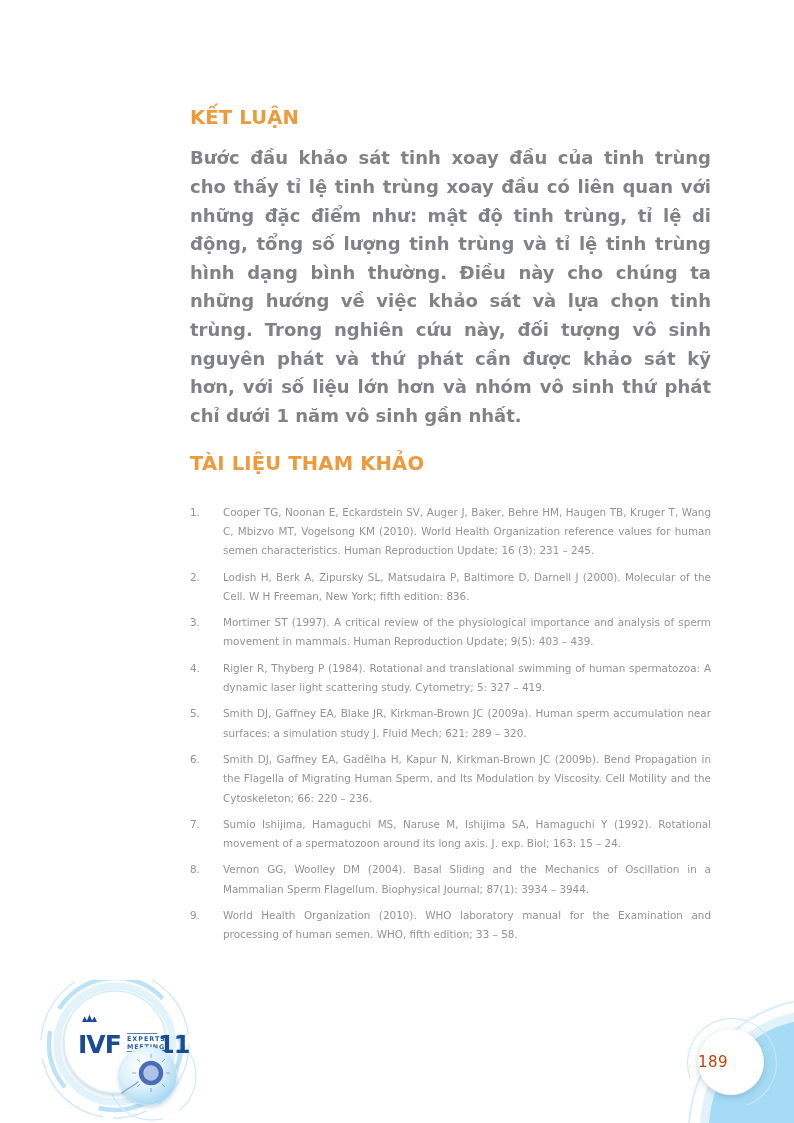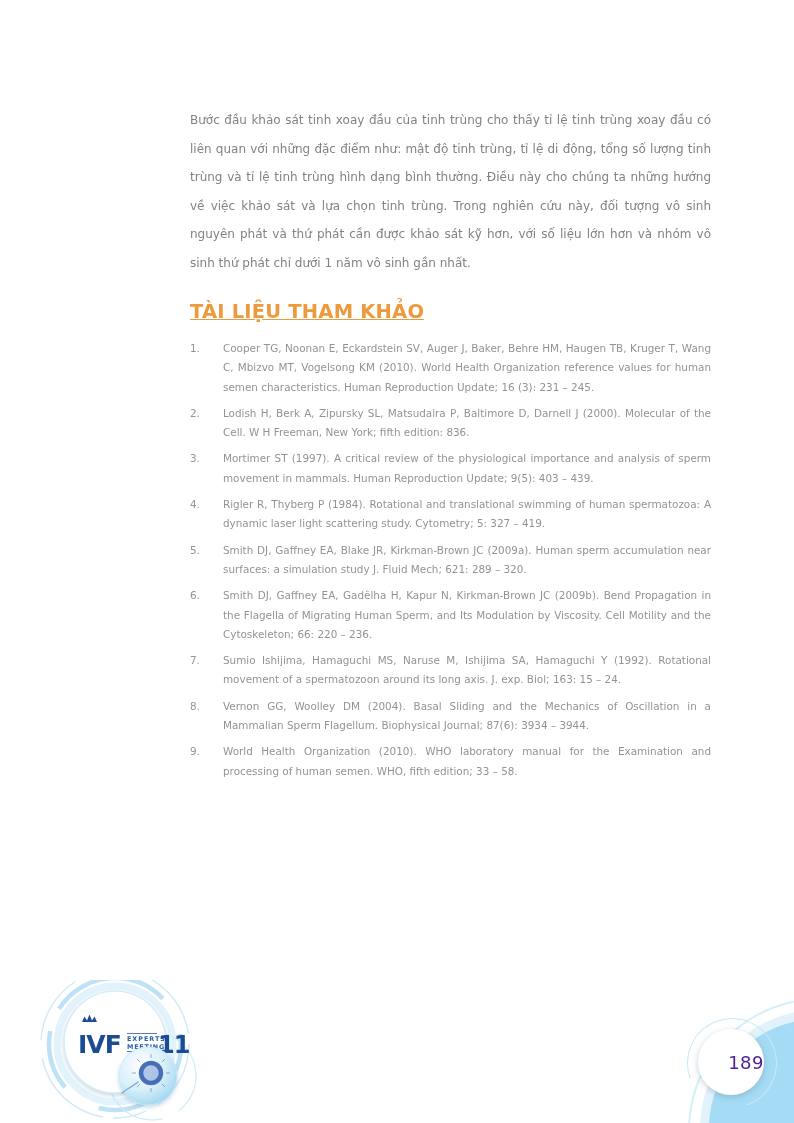--- a/index.html
+++ b/index.html
@@ -18,25 +18,26 @@
     color:#EC9A3C;
     font-size:19.5px;
     font-weight:700;
     letter-spacing:.2px;
     margin:0 0 14px 0;
     line-height:1.25;
   }
   .conclusion-body{
     margin:0 0 22px 0;
     color:#808285;
-    font-size:12px;
+    font-size:18px;
     line-height:28.6px;
     text-align:justify;
+    font-weight:bold;
   }
-  .references-heading{margin-top:4px;margin-bottom:15px;text-decoration:underline;}
+  .references-heading{margin-top:4px;margin-bottom:26px;}
   .references-list{
     list-style:none;margin:0;padding:0;
   }
   .ref-item{
     display:flex;
     margin:0 0 7px 0;
     color:#919396;
     font-size:10.4px;
     line-height:19.3px;
   }
@@ -60,31 +61,32 @@
     border-radius:50%;
     border:1.5px solid #C9E8F7;
     border-bottom-color:transparent;
     transform:rotate(25deg);
   }
   .page-number-circle{
     position:absolute;left:698px;top:1029px;width:66px;height:66px;
     border-radius:50%;
     background:#ffffff;
     box-shadow:0 2px 6px rgba(90,125,150,.35);
-    display:flex;align-items:center;justify-content:flex-end;
-    color:#4c1d95;font-size:18px;letter-spacing:.5px;
+    display:flex;align-items:center;justify-content:flex-start;
+    color:#c2410c;font-size:15px;letter-spacing:.5px;
   }
   
   .footer-logo{position:absolute;left:34px;top:980px;}
 </style>
 </head>
 <body>
 
 <main class="content">
 
+  <h1 class="section-heading">KẾT LUẬN</h1>
 
   <p class="conclusion-body">Bước đầu khảo sát tinh xoay đầu của tinh trùng cho thấy tỉ lệ tinh trùng xoay đầu có liên quan với những đặc điểm như: mật độ tinh trùng, tỉ lệ di động, tổng số lượng tinh trùng và tỉ lệ tinh trùng hình dạng bình thường. Điều này cho chúng ta những hướng về việc khảo sát và lựa chọn tinh trùng. Trong nghiên cứu này, đối tượng vô sinh nguyên phát và thứ phát cần được khảo sát kỹ hơn, với số liệu lớn hơn và nhóm vô sinh thứ phát chỉ dưới 1 năm vô sinh gần nhất.</p>
 
   <h1 class="section-heading references-heading">TÀI LIỆU THAM KHẢO</h1>
 
   <ol class="references-list">
     <li class="ref-item">
       <span class="ref-num">1.</span>
       <span class="ref-text">Cooper TG, Noonan E, Eckardstein SV, Auger J, Baker, Behre HM, Haugen TB, Kruger T, Wang C, Mbizvo MT, Vogelsong KM (2010). World Health Organization reference values for human semen characteristics. Human Reproduction Update; 16 (3): 231 – 245.</span>
     </li>
@@ -107,21 +109,21 @@
     <li class="ref-item">
       <span class="ref-num">6.</span>
       <span class="ref-text">Smith DJ, Gaffney EA, Gadêlha H, Kapur N, Kirkman-Brown JC (2009b). Bend Propagation in the Flagella of Migrating Human Sperm, and Its Modulation by Viscosity. Cell Motility and the Cytoskeleton; 66: 220 – 236.</span>
     </li>
     <li class="ref-item">
       <span class="ref-num">7.</span>
       <span class="ref-text">Sumio Ishijima, Hamaguchi MS, Naruse M, Ishijima SA, Hamaguchi Y (1992). Rotational movement of a spermatozoon around its long axis. J. exp. Biol; 163: 15 – 24.</span>
     </li>
     <li class="ref-item">
       <span class="ref-num">8.</span>
-      <span class="ref-text">Vernon GG, Woolley DM (2004). Basal Sliding and the Mechanics of Oscillation in a Mammalian Sperm Flagellum. Biophysical Journal; 87(6): 3934 – 3944.</span>
+      <span class="ref-text">Vernon GG, Woolley DM (2004). Basal Sliding and the Mechanics of Oscillation in a Mammalian Sperm Flagellum. Biophysical Journal; 87(1): 3934 – 3944.</span>
     </li>
     <li class="ref-item">
       <span class="ref-num">9.</span>
       <span class="ref-text">World Health Organization (2010). WHO laboratory manual for the Examination and processing of human semen. WHO, fifth edition; 33 – 58.</span>
     </li>
   </ol>
 </main>
 
 <div class="corner-ring-outer"></div>
 <div class="corner-blob"></div>

